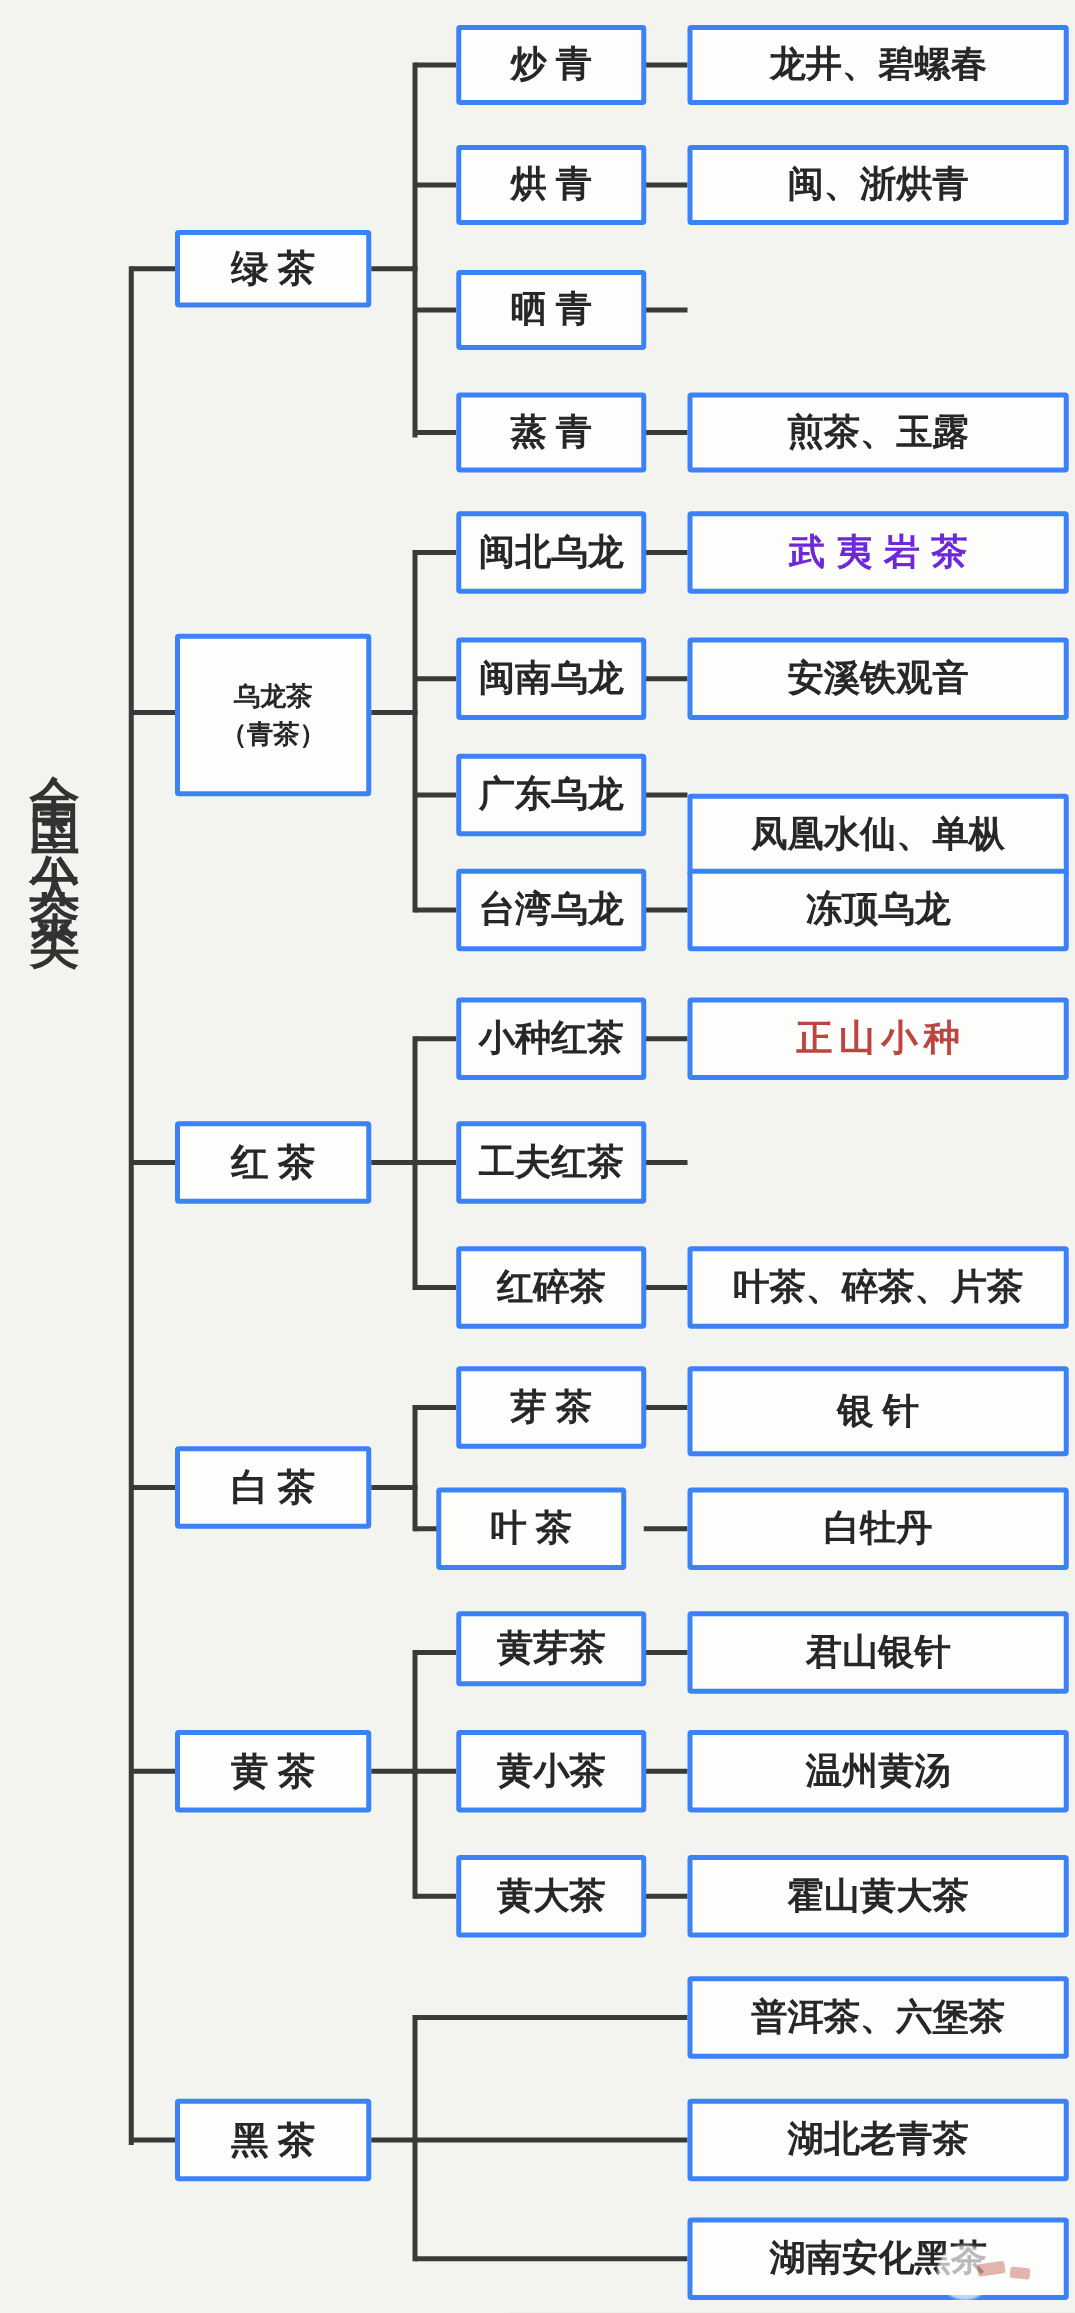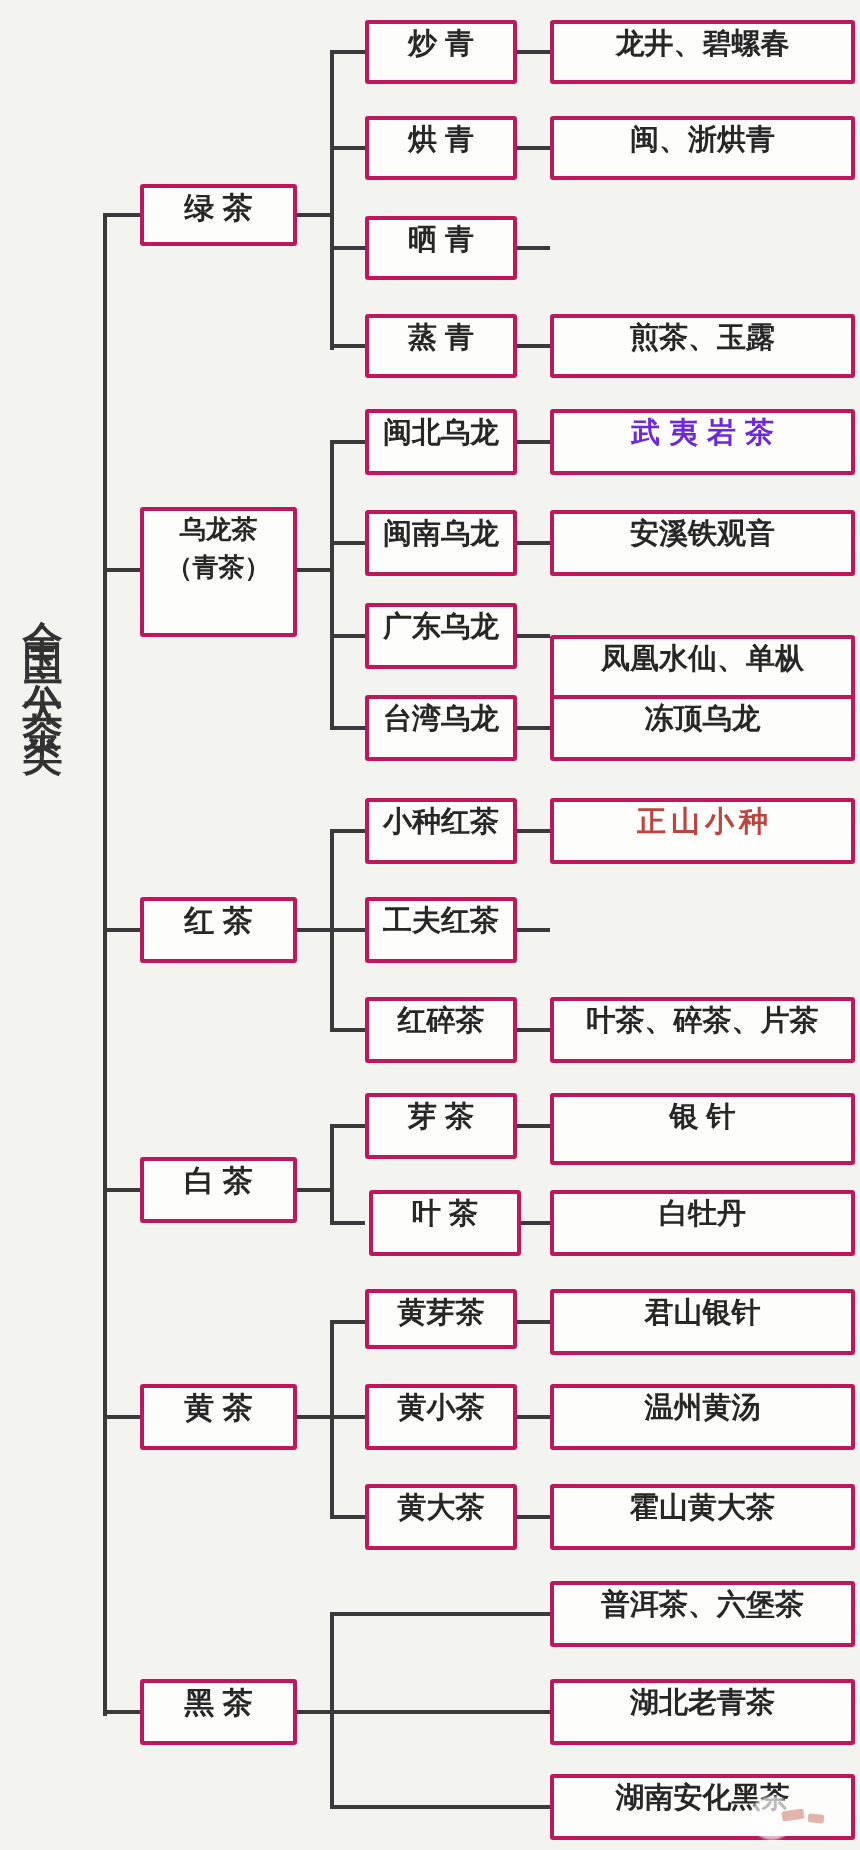--- a/index.html
+++ b/index.html
@@ -4,26 +4,27 @@
 <style>
   html,body{margin:0;padding:0;background:#e9e9e7;}
   .canvas{
     position:relative;width:860px;height:1850px;margin:0 auto;
     background:#f3f3ef;overflow:hidden;
     font-family:"Liberation Sans","DejaVu Sans",sans-serif;
     font-weight:bold;color:#272727;
   }
   .box{
     position:absolute;box-sizing:border-box;
-    background:#fdfdfc;border:4px solid #be185d;border-radius:3px;
-    display:flex;flex-direction:column;align-items:center;
+    background:#fdfdfc;border:4px solid #3b82f6;border-radius:3px;
+    display:flex;flex-direction:column;align-items:center;justify-content:center;
     text-align:center;
+    font-family:Liberation Serif, serif;
   }
   .l1{font-size:30px;}
-  .l1.two-line{font-size:26px;line-height:1.45;}
+  .l1.two-line{font-size:21px;line-height:1.45;}
   .l2{font-size:29px;}
   .l3{font-size:29px;}
   .line{position:absolute;background:#3a3a3a;}
   .hl-tan{color:#6d28d9;letter-spacing:9px;margin-right:-9px;}
   .hl-red{color:#bd4540;letter-spacing:5px;margin-right:-5px;}
   .vtitle{
     position:absolute;left:16px;top:588px;
     writing-mode:vertical-rl;text-orientation:upright;
     font-size:40px;letter-spacing:23px;color:#323232;
   }
@@ -190,21 +191,21 @@
   <div class="box l2" style="left:365px;top:1093px;width:152px;height:66px;">
     <span>芽 茶</span>
   </div>
 
   <div class="box l3" style="left:550px;top:997px;width:305px;height:66px;">
     <span>叶茶、碎茶、片茶</span>
   </div>
   <div class="box l3" style="left:550px;top:1093px;width:305px;height:72px;">
     <span>银 针</span>
   </div>
-  <div class="box l2" style="left:369px;top:1190px;width:152px;height:66px;">
+  <div class="box l2" style="left:349px;top:1190px;width:152px;height:66px;">
     <span>叶 茶</span>
   </div>
   <div class="box l3" style="left:550px;top:1190px;width:305px;height:66px;">
     <span>白牡丹</span>
   </div>
 
   <div class="box l2" style="left:365px;top:1289px;width:152px;height:60px;">
     <span>黄芽茶</span>
   </div>
   <div class="box l3" style="left:550px;top:1289px;width:305px;height:66px;">

